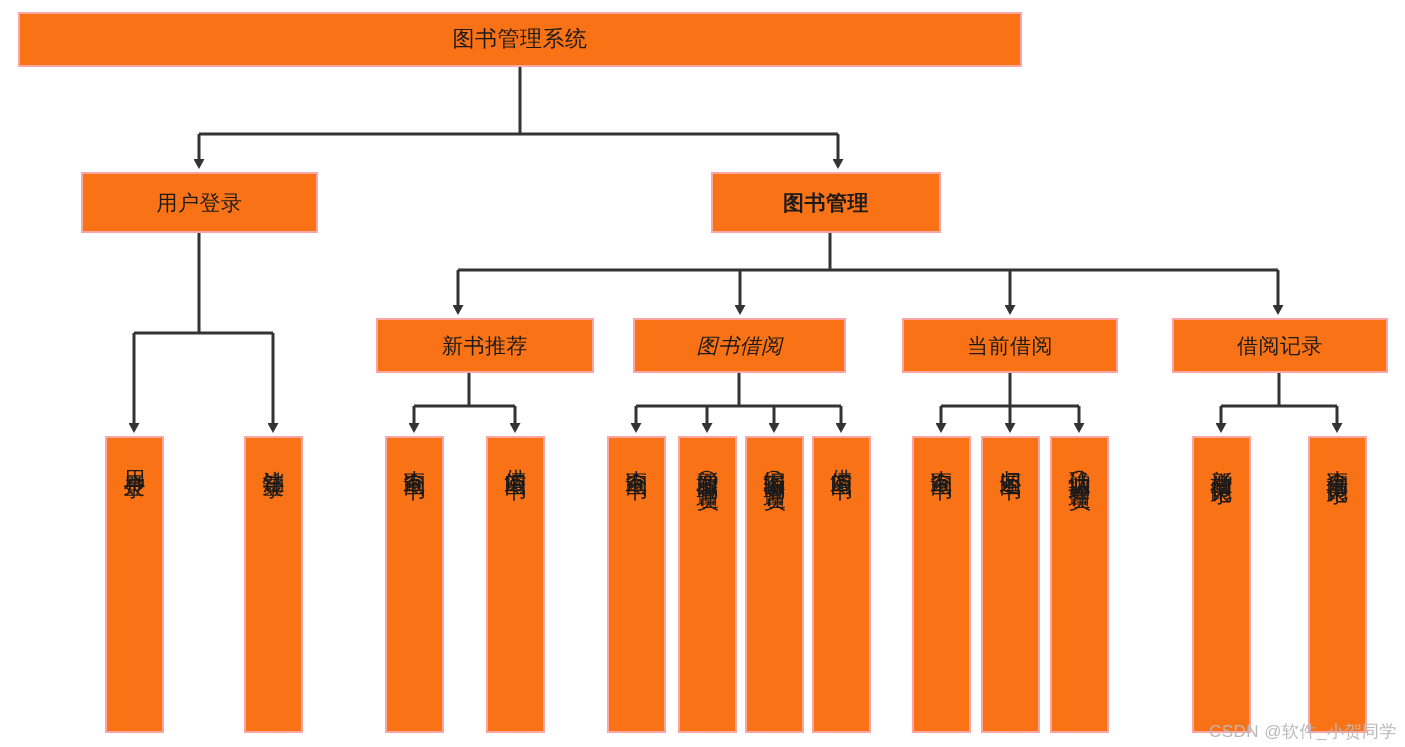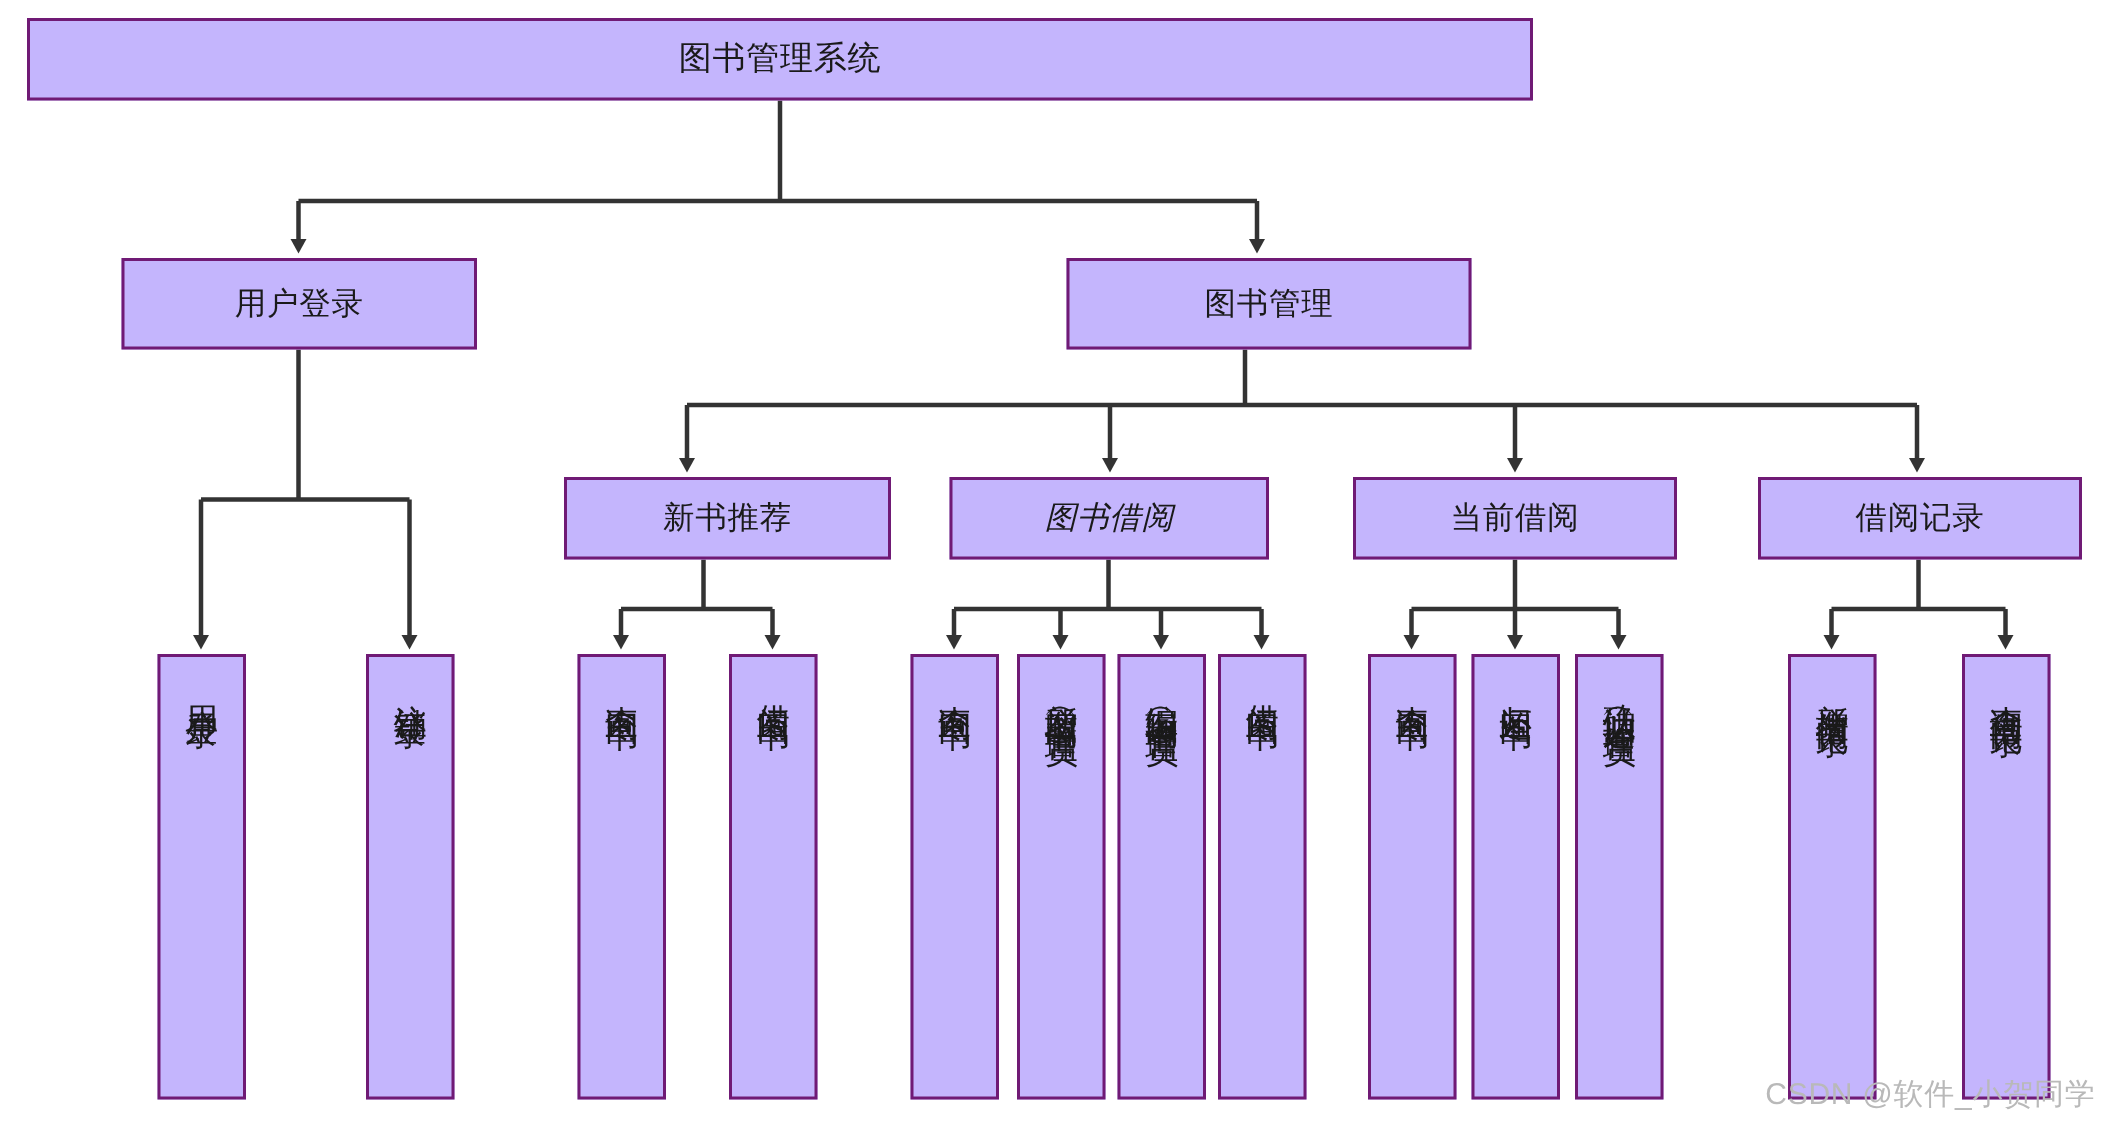--- a/index.html
+++ b/index.html
@@ -21,22 +21,22 @@
     position: absolute;
     left: 0;
     top: 0;
     width: 1405px;
     height: 747px;
     pointer-events: none;
   }
   .node {
     position: absolute;
     box-sizing: border-box;
-    background: #c4b5fd;
-    border: 2px solid #701a75;
+    background: #f97316;
+    border: 2px solid #fca5a5;
     display: flex;
     align-items: center;
     justify-content: center;
     color: #1a1a1a;
   }
   .node .label {
     text-align: center;
     line-height: 1.12;
     letter-spacing: 0.5px;
   }
@@ -57,21 +57,21 @@
     line-height: 1;
     white-space: nowrap;
   }
   #root-node .label {
     font-size: 22px;
   }
   .watermark {
     position: absolute;
     right: 8px;
     bottom: 4px;
-    font-size: 20px;
+    font-size: 17px;
     color: #b9b9b9;
     white-space: nowrap;
     letter-spacing: 0.5px;
   }
 </style>
 </head>
 <body>
 
 <div id="canvas">
 
@@ -125,21 +125,21 @@
     </g>
   </svg>
 
   <div class="node horizontal" id="root-node" style="left:18px; top:12px; width:1004px; height:55px;">
     <span class="label">图书管理系统</span>
   </div>
 
   <div class="node horizontal" style="left:81px; top:172px; width:237px; height:61px;">
     <span class="label">用户登录</span>
   </div>
-  <div class="node horizontal" style="left:711px; top:172px; width:270px; height:61px;">
+  <div class="node horizontal" style="left:711px; top:172px; width:230px; height:61px;font-weight:bold;">
     <span class="label">图书管理</span>
   </div>
 
   <div class="node horizontal" style="left:360px; top:318px; width:218px; height:55px;margin-left:16px;">
     <span class="label">新书推荐</span>
   </div>
   <div class="node horizontal" style="left:633px; top:318px; width:213px; height:55px;font-style:italic;">
     <span class="label">图书借阅</span>
   </div>
   <div class="node horizontal" style="left:1172px; top:318px; width:216px; height:55px;">

